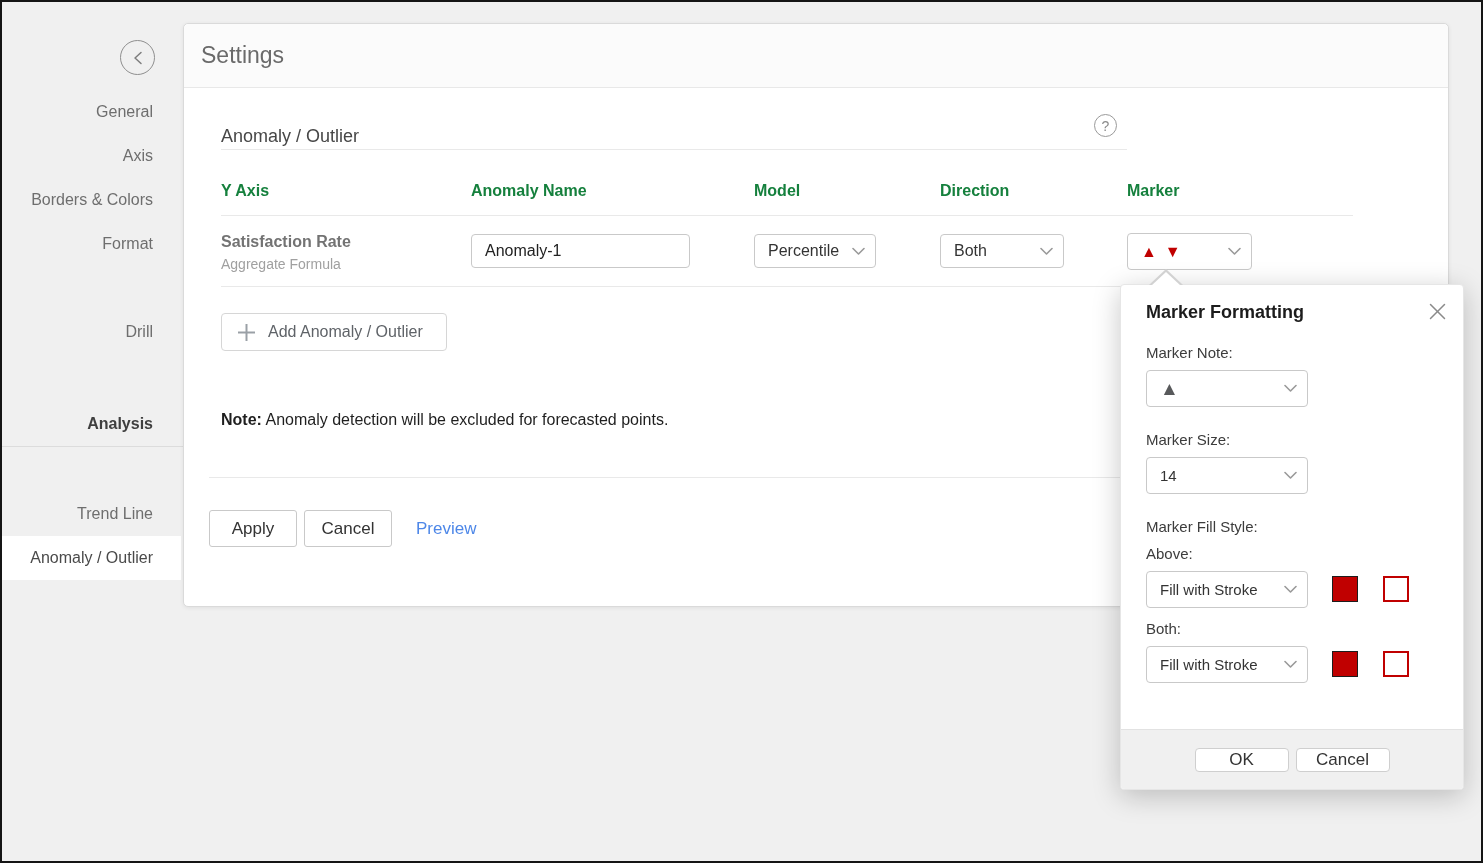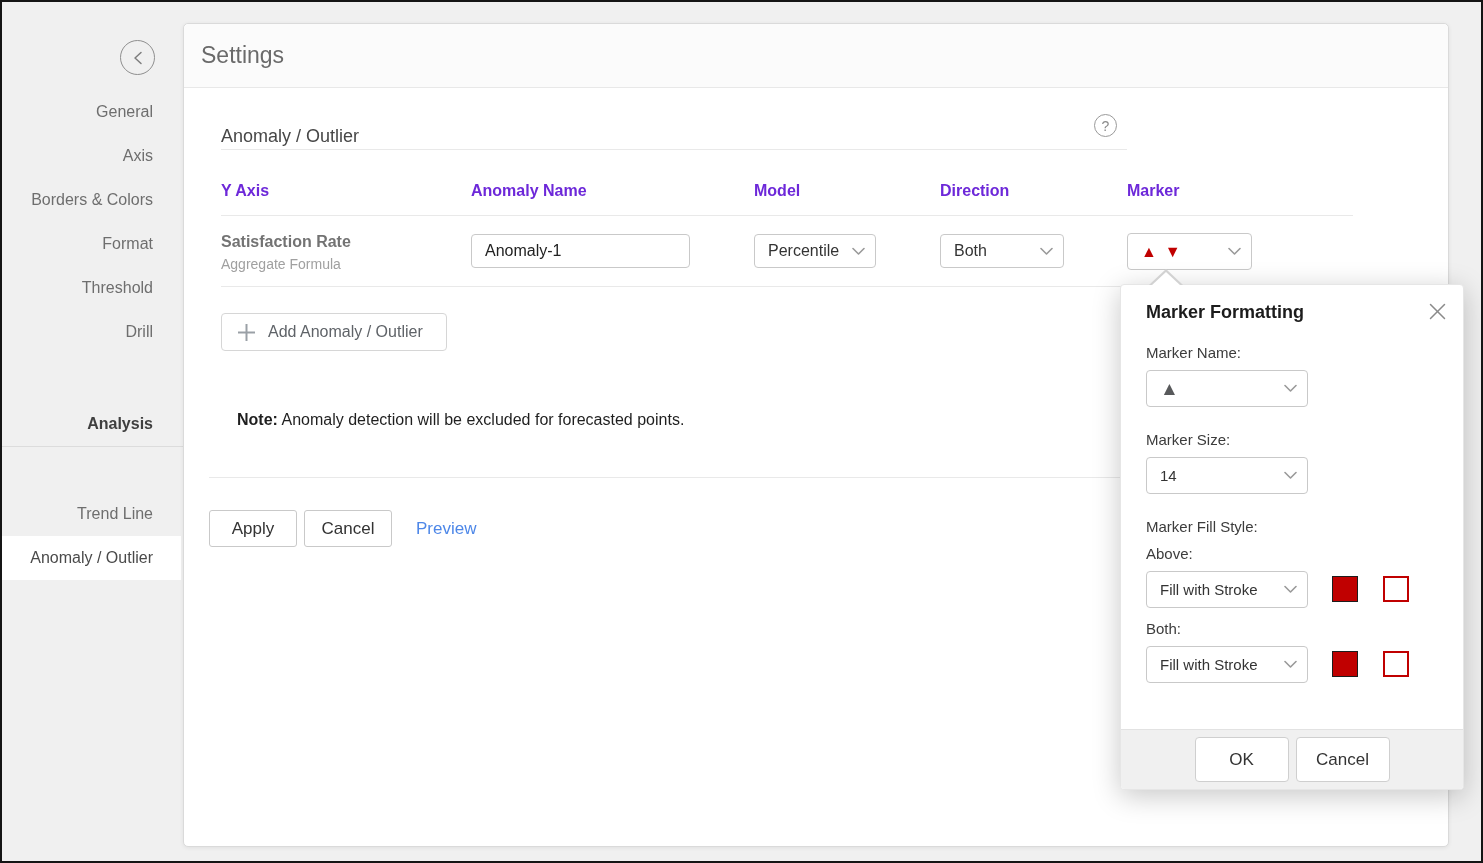--- a/index.html
+++ b/index.html
@@ -29,21 +29,21 @@
   }
   .nav-item.selected{background:#ffffff;color:#4a4a4a;}
   .nav-section{
     position:absolute;left:0;width:179px;height:44px;line-height:44px;
     text-align:right;padding-right:28px;font-size:16px;font-weight:bold;color:#3f3f3f;
   }
   .side-divider{position:absolute;left:0;top:444px;width:181px;height:1px;background:#dcdcdc;}
 
   
   .panel{
-    position:absolute;left:181px;top:21px;width:1266px;height:824px;
+    position:absolute;left:181px;top:21px;width:1266px;height:584px;
     background:#ffffff;border:1px solid #dadada;border-radius:5px;
     box-shadow:0 1px 4px rgba(0,0,0,0.07);
   }
   .panel-header{
     position:absolute;left:0;top:0;right:0;height:64px;background:#fbfbfb;
     border-bottom:1px solid #e8e8e8;border-radius:5px 5px 0 0;
     display:flex;align-items:center;padding-left:17px;
   }
   .panel-title{font-size:23px;color:#6a6a6a;}
 
@@ -52,21 +52,21 @@
     position:absolute;left:910px;top:90px;width:23px;height:23px;border-radius:50%;
     border:1px solid #9a9a9a;color:#8a8a8a;font-size:14px;display:flex;
     align-items:center;justify-content:center;cursor:pointer;background:#fff;
   }
   .divider{position:absolute;height:1px;background:#e9e9e9;}
   .div-title{left:37px;top:125px;width:906px;}
   .div-thead{left:37px;top:191px;width:1132px;}
   .div-row{left:37px;top:262px;width:1132px;}
   .div-foot{left:25px;top:453px;width:1144px;}
 
-  .th{position:absolute;top:158px;font-size:16px;font-weight:bold;color:#6d28d9;white-space:nowrap;}
+  .th{position:absolute;top:158px;font-size:16px;font-weight:bold;color:#15803d;white-space:nowrap;}
   .th-yaxis{left:37px;} .th-name{left:287px;} .th-model{left:570px;} .th-dir{left:756px;} .th-marker{left:943px;}
 
   .cell-yaxis-main{position:absolute;left:37px;top:209px;font-size:16px;font-weight:bold;color:#737373;}
   .cell-yaxis-sub{position:absolute;left:37px;top:232px;font-size:14px;color:#a0a0a0;}
 
   .txt-input{
     position:absolute;left:287px;top:210px;width:219px;height:34px;
     border:1px solid #c9c9c9;border-radius:4px;padding:0 13px;font-size:16px;color:#222;
     font-family:"Liberation Sans", sans-serif;outline:none;background:#fff;
   }
@@ -80,21 +80,21 @@
   .sel-marker{position:absolute;left:943px;top:209px;width:125px;height:37px;}
   .marker-glyphs{display:flex;gap:8px;font-size:16px;color:var(--red);line-height:1;}
 
   .add-btn{
     position:absolute;left:37px;top:289px;width:226px;height:38px;
     border:1px solid #d6d6d6;border-radius:4px;background:#fff;cursor:pointer;
     display:flex;align-items:center;gap:12px;padding-left:15px;
     font-size:16px;color:#5f6368;font-family:"Liberation Sans", sans-serif;
   }
 
-  .note{position:absolute;left:37px;top:387px;font-size:16px;color:#1f1f1f;margin-left:16px;}
+  .note{position:absolute;left:37px;top:387px;font-size:16px;color:#1f1f1f;}
   .note b{font-weight:bold;}
 
   .btn{
     border:1px solid #c9c9c9;border-radius:3px;background:#fff;cursor:pointer;
     font-size:17px;color:#333;font-family:"Liberation Sans", sans-serif;
   }
   .apply-btn{position:absolute;left:25px;top:486px;width:88px;height:37px;}
   .cancel-btn{position:absolute;left:120px;top:486px;width:88px;height:37px;}
   .preview-link{
     position:absolute;left:232px;top:486px;height:37px;line-height:37px;
@@ -133,39 +133,38 @@
     position:absolute;width:26px;height:26px;background:#fff;
     border:2px solid var(--red);cursor:pointer;
   }
   .sw-above-fill{left:211px;top:291px;} .sw-above-stroke{left:262px;top:291px;}
   .sw-below-fill{left:211px;top:366px;} .sw-below-stroke{left:262px;top:366px;}
   .popup-footer{
     position:absolute;left:0;right:0;bottom:0;height:60px;background:#f0f0f0;
     border-top:1px solid #e2e2e2;border-radius:0 0 4px 4px;
     display:flex;align-items:center;justify-content:center;gap:7px;
   }
-  .popup-footer .btn{width:94px;height:45px;border-radius:4px;border-color:#cfcfcf;}
+  .popup-footer .btn{width:94px;height:24px;border-radius:4px;border-color:#cfcfcf;}
 </style>
 </head>
 <body>
 
 <div class="frame">
 
   <div class="sidebar">
     <button class="back-btn">
       <svg width="10" height="14" viewBox="0 0 10 14">
           <polyline points="8,1.5 2,7 8,12.5" fill="none" stroke="#7d7d7d" stroke-width="1.5" stroke-linecap="round" stroke-linejoin="round"></polyline>
         </svg>
     </button>
 
     <div class="nav-item" style="top:132px">Axis</div>
     <div class="nav-item" style="top:88px">General</div>
     <div class="nav-item" style="top:176px">Borders &amp; Colors</div>
     <div class="nav-item" style="top:220px">Format</div>
-    <div class="nav-item" style="top:264px">Threshold</div>
     <div class="nav-item" style="top:308px">Drill</div>
 
     <div class="nav-section" style="top:400px">Analysis</div>
     <div class="side-divider"></div>
 
     <div class="nav-item" style="top:490px">Trend Line</div>
     <div class="nav-item selected" style="top:534px">Anomaly / Outlier</div>
   </div>
 
   <div class="panel">
@@ -238,21 +237,21 @@
     <div class="caret-inner"></div>
 
     <span class="popup-title">Marker Formatting</span>
     <button class="popup-close">
       <svg width="17" height="17" viewBox="0 0 17 17">
           <line x1="1.5" y1="1.5" x2="15.5" y2="15.5" stroke="#8a8a8a" stroke-width="1.5" stroke-linecap="round"></line>
           <line x1="15.5" y1="1.5" x2="1.5" y2="15.5" stroke="#8a8a8a" stroke-width="1.5" stroke-linecap="round"></line>
         </svg>
     </button>
 
-    <span class="plabel lbl-shape">Marker Name:</span>
+    <span class="plabel lbl-shape">Marker Note:</span>
     <div class="sel psel sel-shape">
       <span class="shape-glyph">▲</span>
       <svg width="13" height="9" viewBox="0 0 13 9">
           <polyline points="1,1.5 6.5,7 12,1.5" fill="none" stroke="#9a9a9a" stroke-width="1.6" stroke-linecap="round" stroke-linejoin="round"></polyline>
         </svg>
     </div>
 
     <span class="plabel lbl-size">Marker Size:</span>
     <div class="sel psel sel-size">
       <span>14</span>

